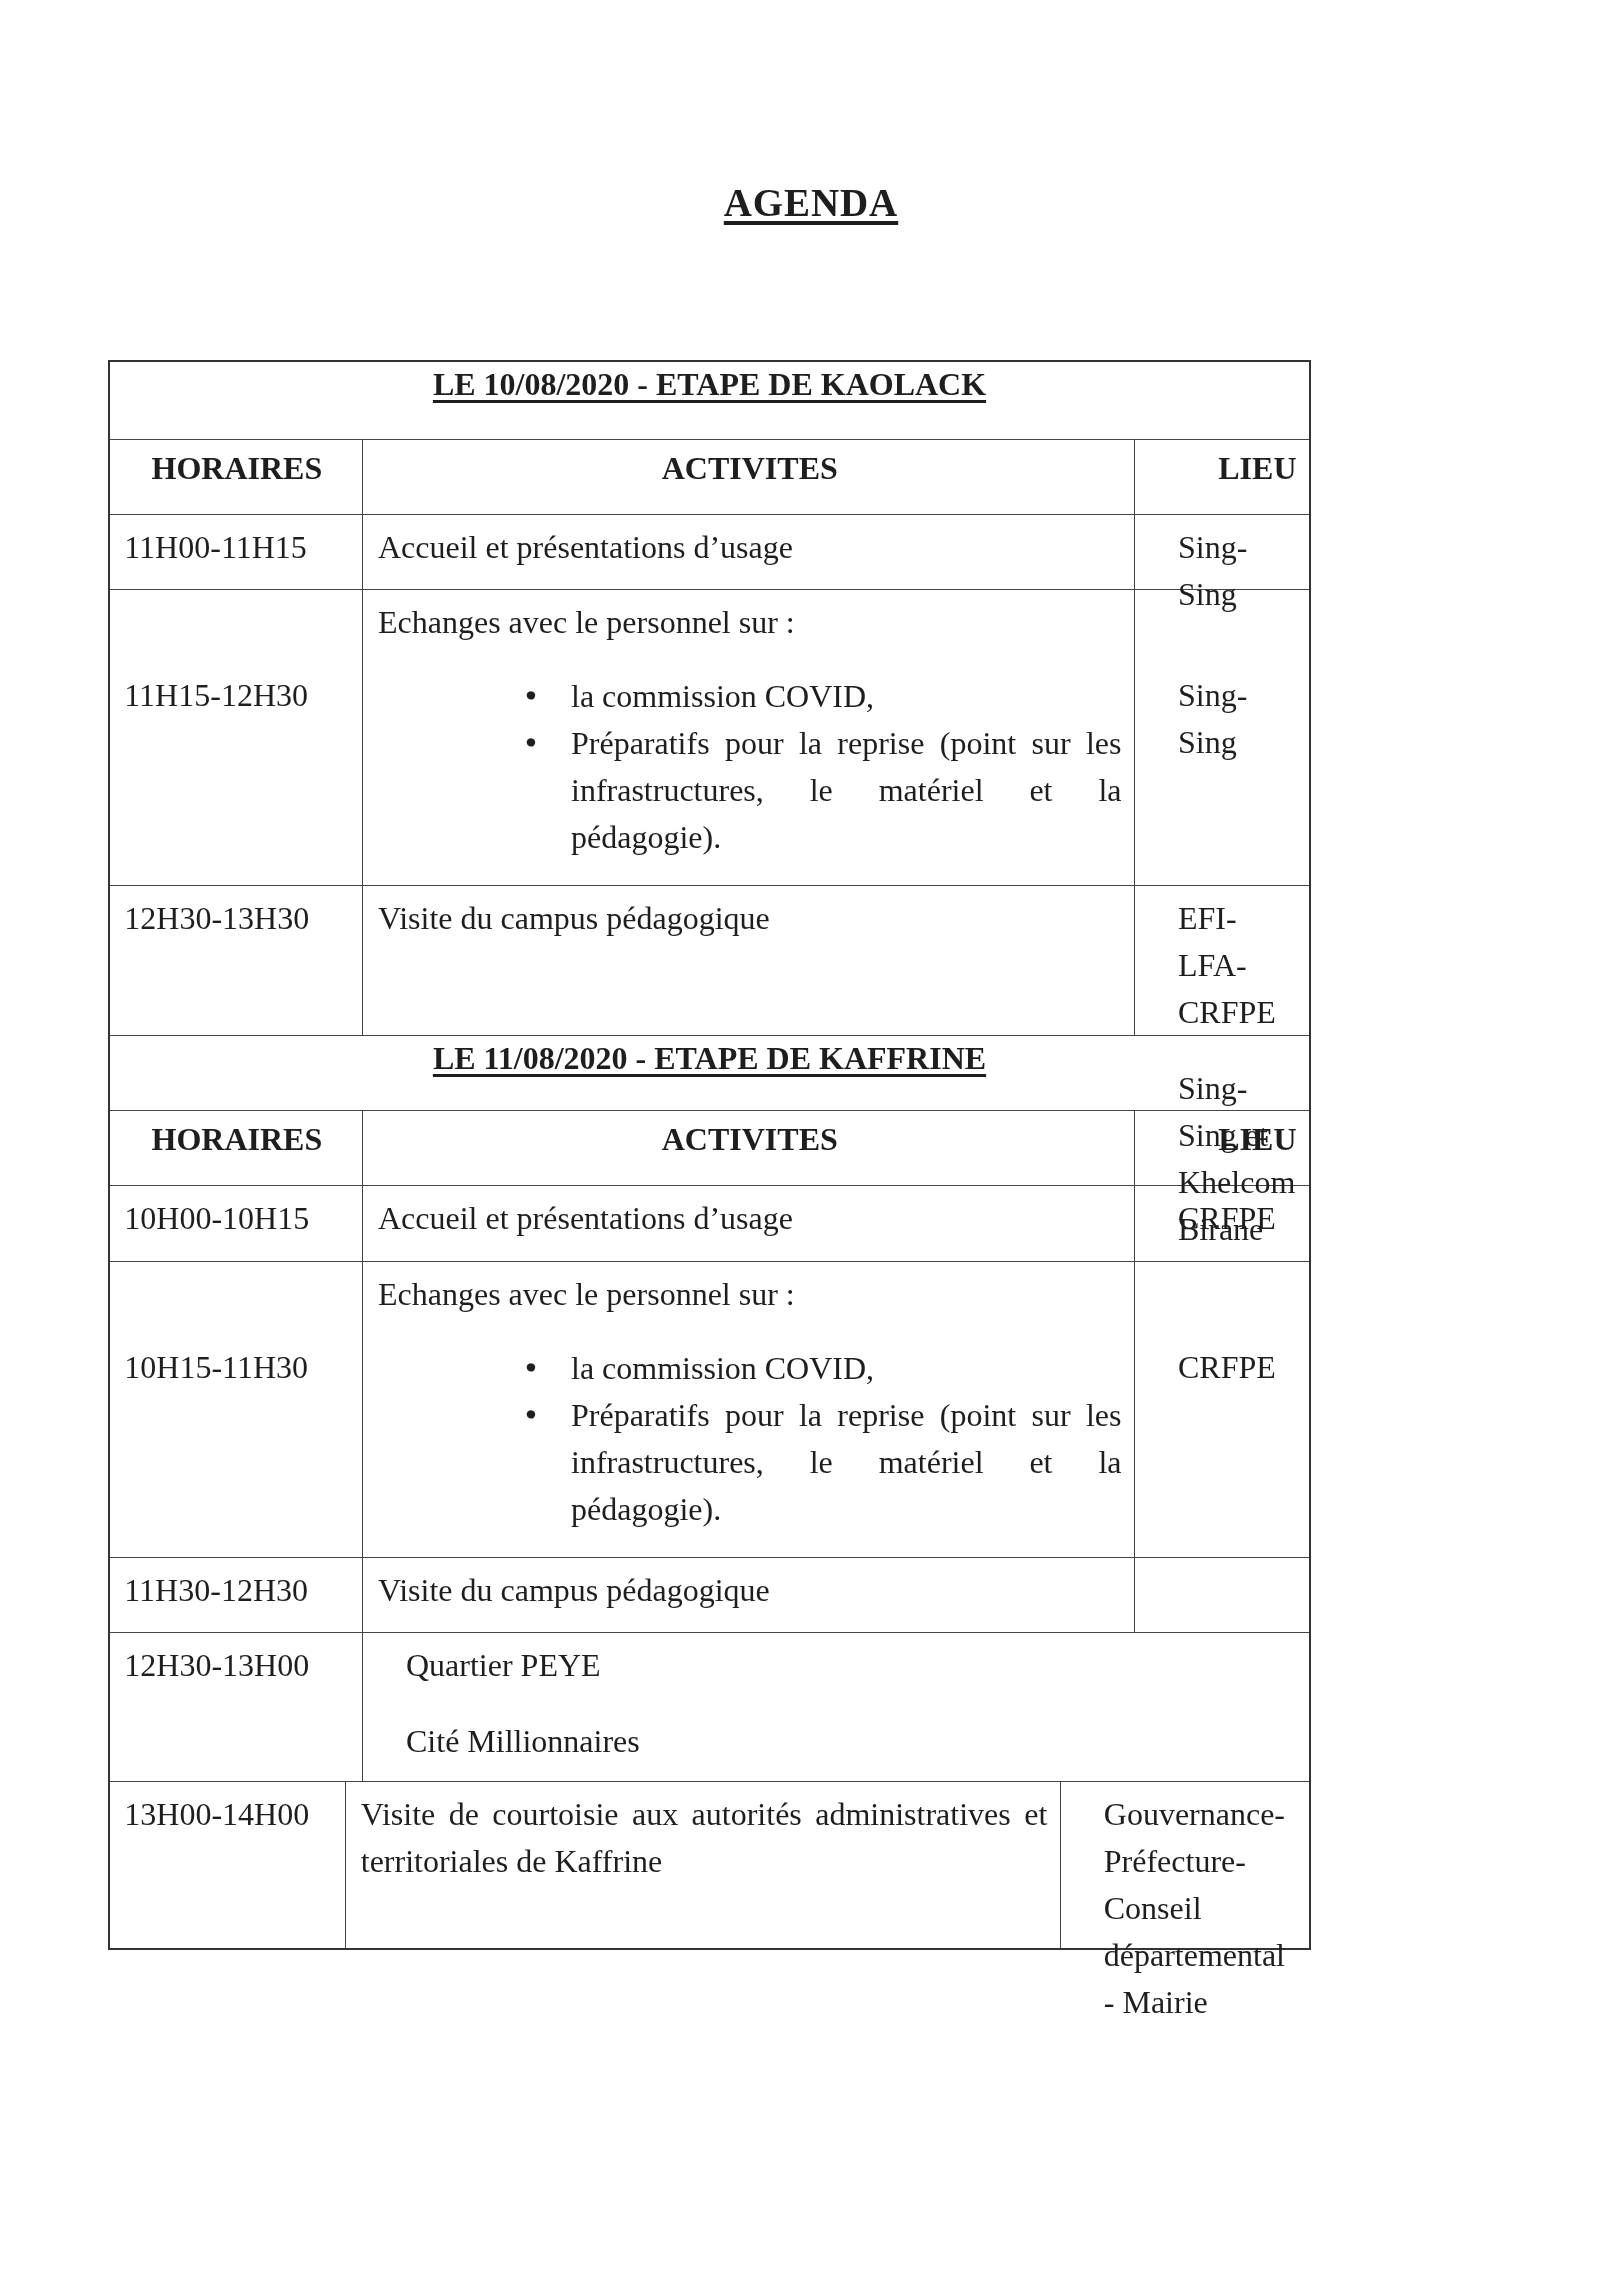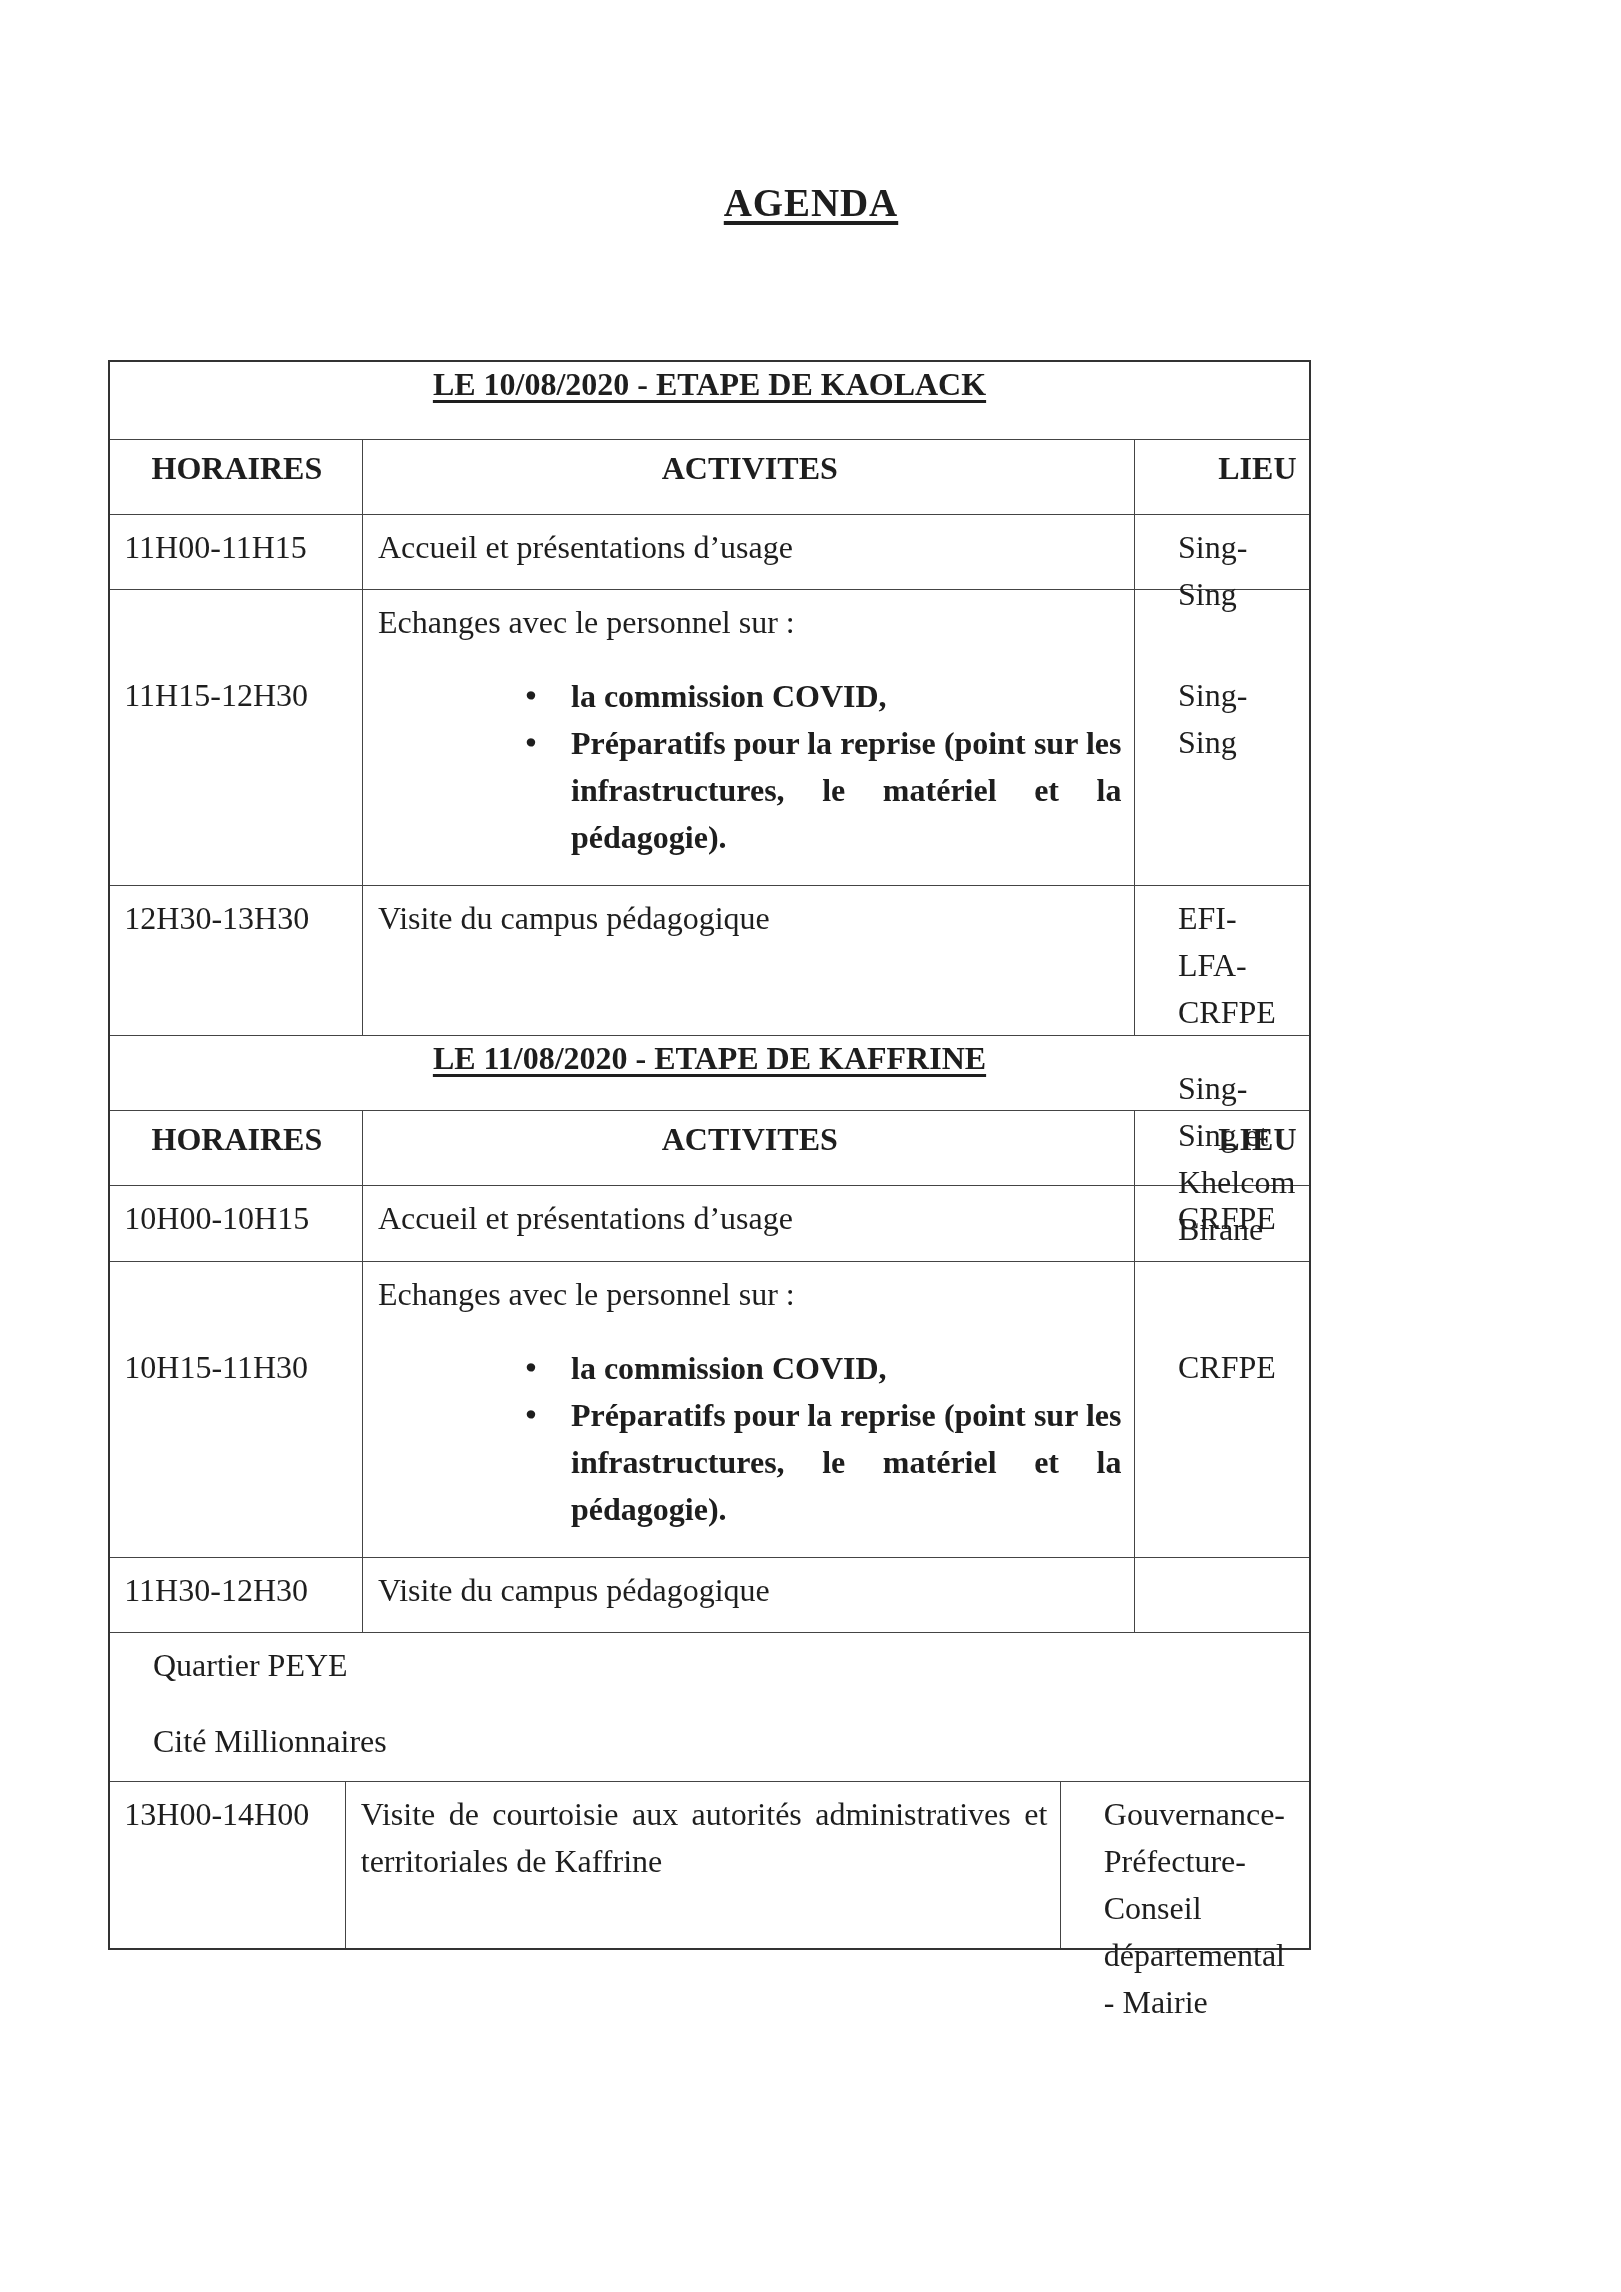--- a/index.html
+++ b/index.html
@@ -13,21 +13,21 @@
   .row.first { border-top:none; }
   .cell { box-sizing:border-box; font-size:32px; line-height:47px; padding:9px 12.5px 0 14.3px; }
   .c1 { width:253px; border-right:1.8px solid #444; }
   .c2 { width:772px; border-right:1.8px solid #444; padding-left:15px; }
   .c3 { flex:1; padding-left:15px; }
   .sec-title { width:100%; text-align:center; font-weight:bold; font-size:32px; padding-top:3.6px;
                text-decoration:underline; text-decoration-thickness:2.7px; text-underline-offset:4.5px; }
   .hdr .cell { font-weight:bold; text-align:center; padding-top:5.4px; }
   .hdr .c3 { text-align:right; }
   .bullets { margin:0; padding:0 0 0 0; list-style:none; }
-  .bullets li { position:relative; padding-left:193px; text-align:justify; text-align-last:left;font-weight:bold; }
+  .bullets li { position:relative; padding-left:193px; text-align:justify; text-align-last:left; }
   .bullets li::before { content:"\25CF"; position:absolute; left:147px; top:-1.8px; font-size:19.7px; }
   .lieu-line { display:block;margin-left:28px; }
   .lieu-line + .lieu-line { margin-top:29px; }
   .justify { text-align:justify; }
 </style>
 </head>
 <body>
 
 <div class="title">AGENDA</div>
 
@@ -96,20 +96,21 @@
     </div>
     <div class="cell c3" style="padding-top:82px">
       <span class="lieu-line">CRFPE</span>
     </div>
   </div>
   <div class="row" style="height:75px">
     <div class="cell c1">11H30-12H30</div>
     <div class="cell c2">Visite  du campus pédagogique</div>
   </div>
   <div class="row" style="height:149px">
+    <div class="cell c1">12H30-13H00</div>
     <div class="cell c3">
       <span class="lieu-line">Quartier PEYE</span>
       <span class="lieu-line">Cité Millionnaires</span>
     </div>
   </div>
   <div class="row" style="height:167px">
     <div class="cell c1">13H00-14H00</div>
     <div class="cell c2 justify">Visite de courtoisie aux autorités administratives et territoriales de Kaffrine</div>
     <div class="cell c3 justify" style="padding-right:24px">
       <span class="lieu-line">Gouvernance-Préfecture-Conseil départemental - Mairie</span>

